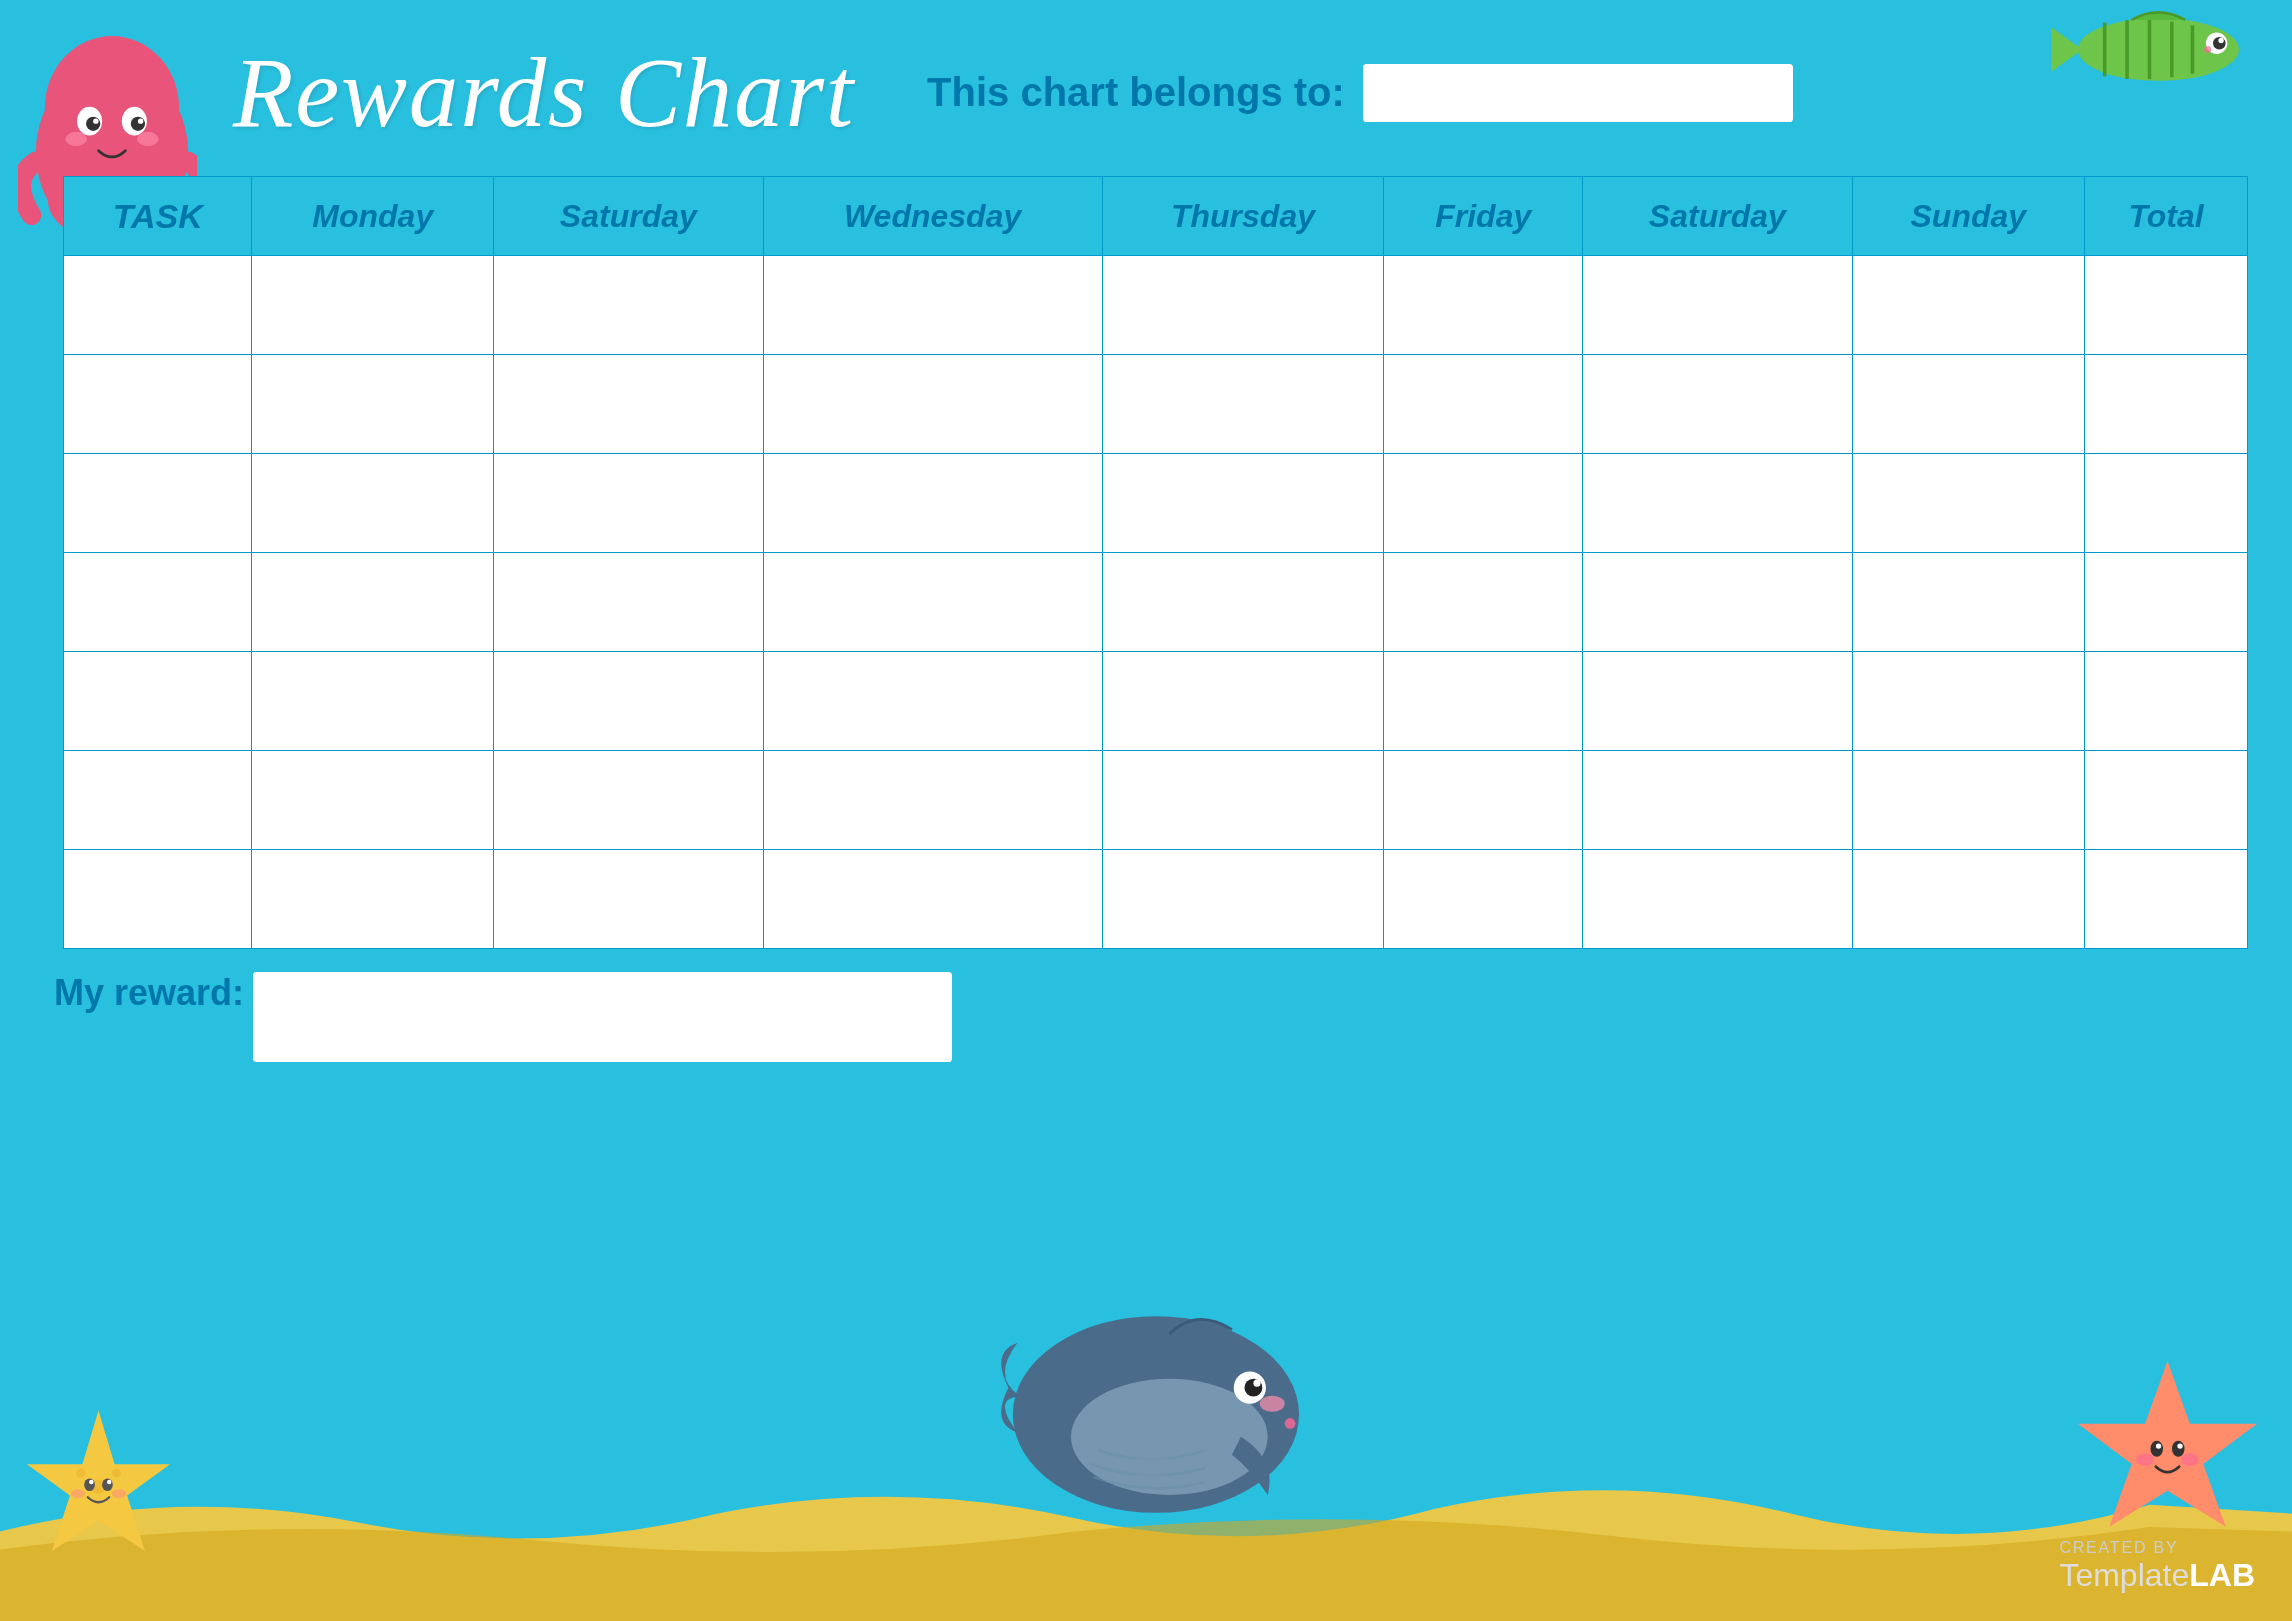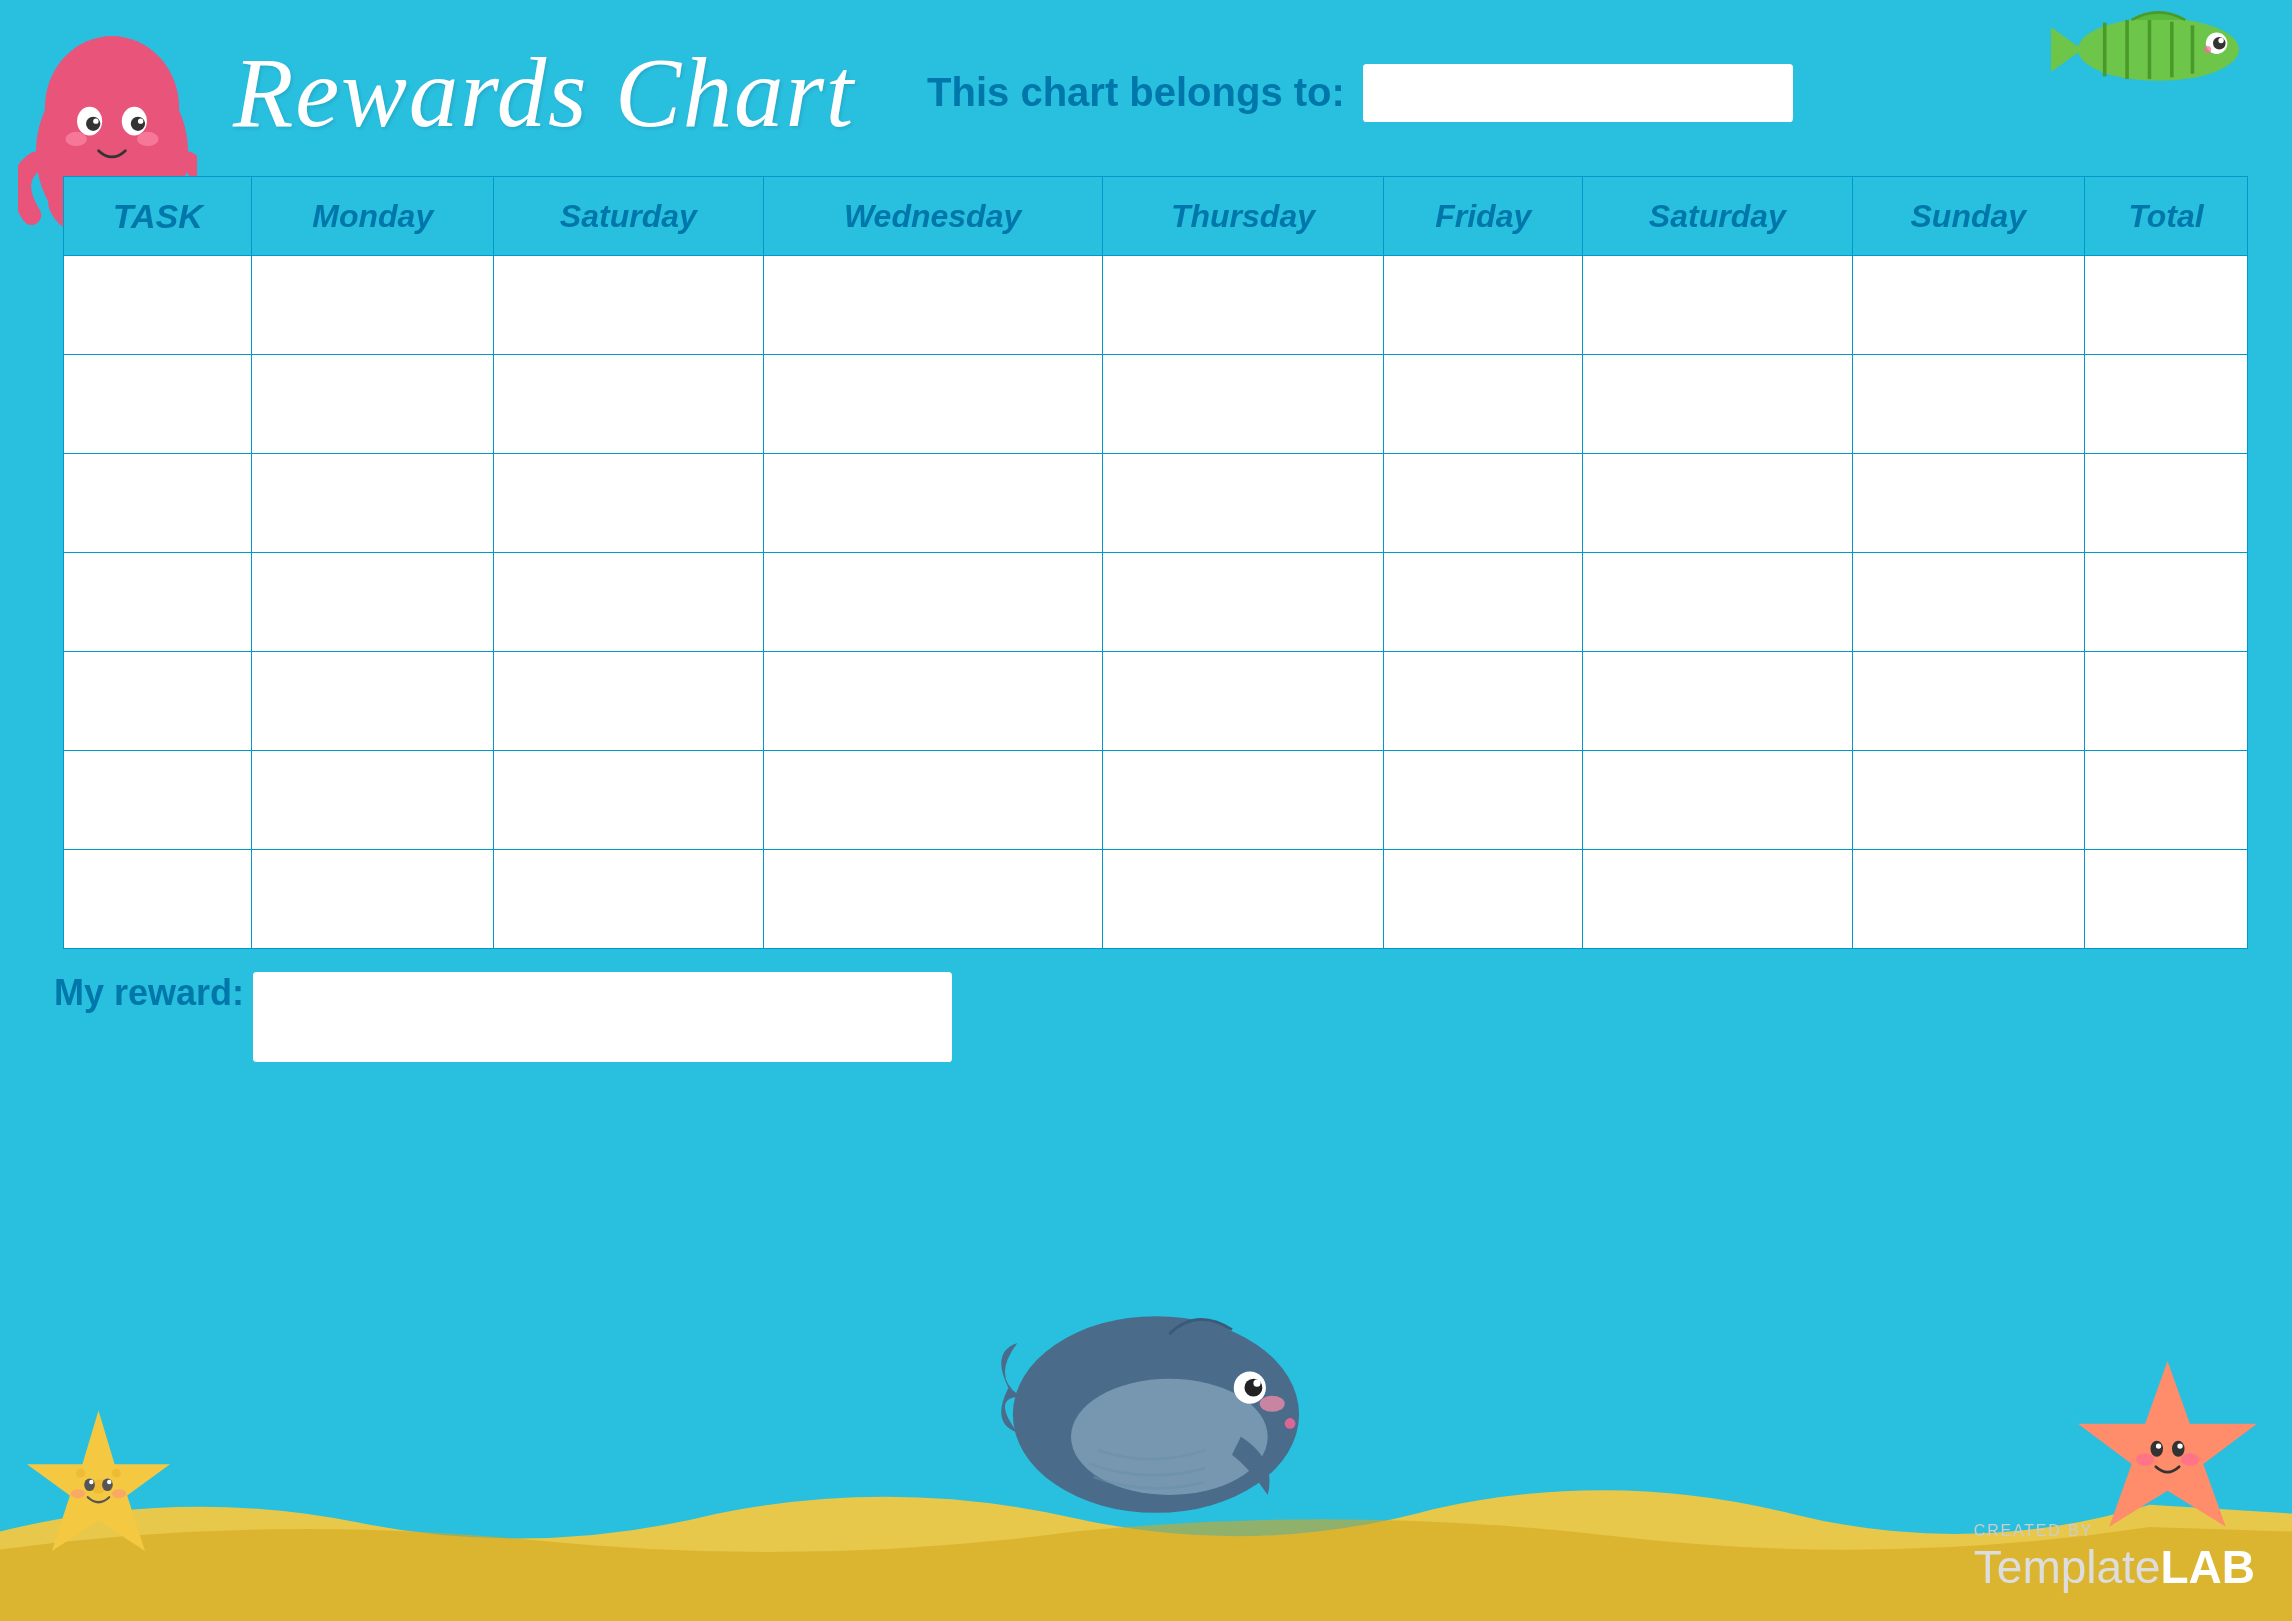--- a/index.html
+++ b/index.html
@@ -416,19 +416,19 @@
 
       <path d="M78,102 Q90,113 102,102" stroke="#555" stroke-width="2.5" fill="none" stroke-linecap="round"></path>
 
       <ellipse cx="67" cy="98" rx="8" ry="5" fill="#FF8888" opacity="0.5"></ellipse>
       <ellipse cx="113" cy="98" rx="8" ry="5" fill="#FF8888" opacity="0.5"></ellipse>
     </svg>
   </div>
 
   <div class="templatelab-badge">
     <div style="font-size: 16px; color: #CCCCCC; font-weight: normal; letter-spacing: 1.8px;">CREATED BY</div>
-    <div style="font-size: 46px; text-align: right;">
+    <div style="font-size: 32px; text-align: right;">
       <span style="color: #DDDDDD; font-weight: normal;">Template</span><span style="color: white; font-weight: 900;">LAB</span>
     </div>
   </div>
 
 </div>
 
 
 </body></html>

